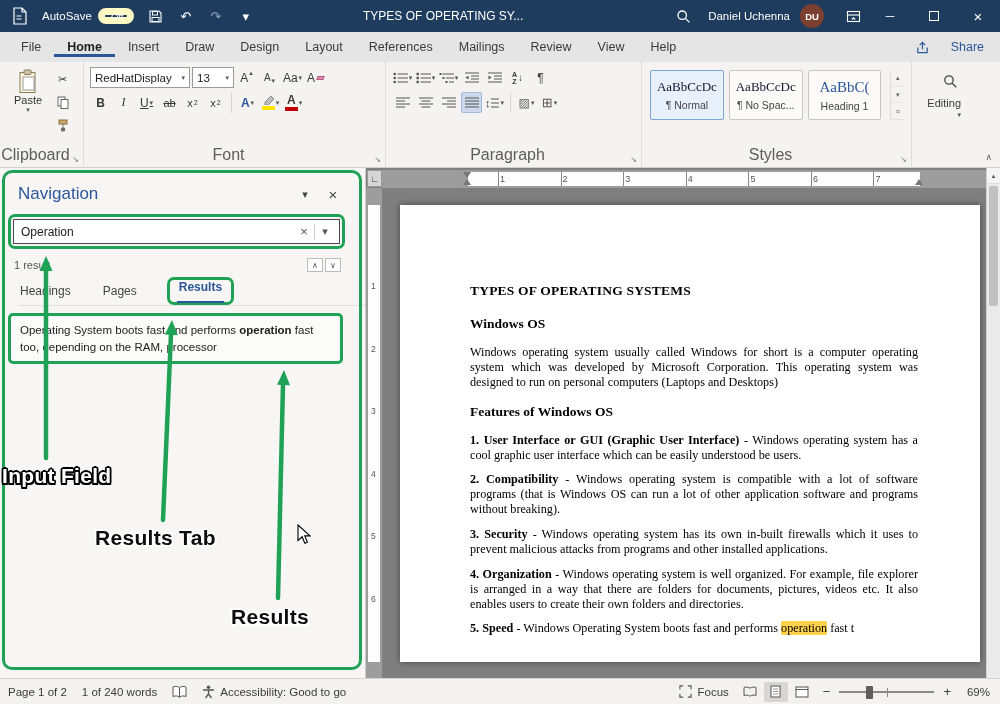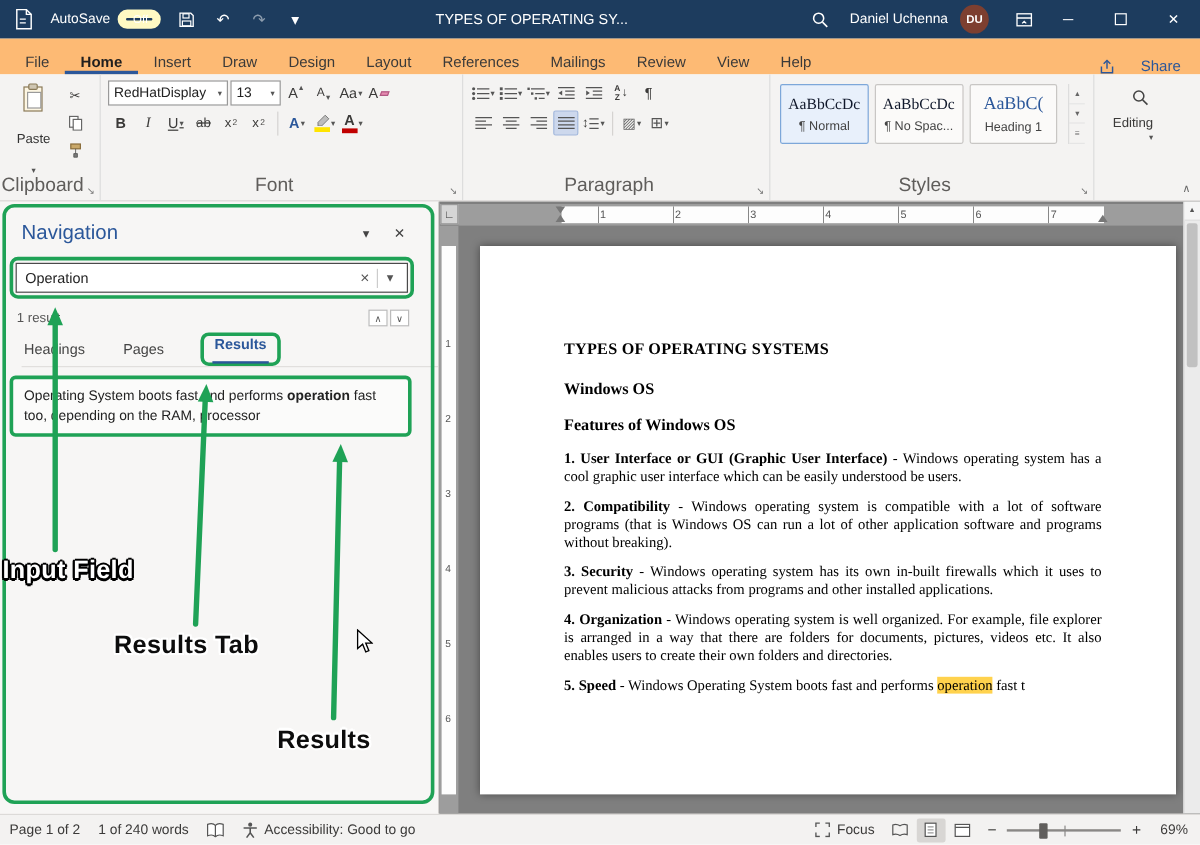--- a/index.html
+++ b/index.html
@@ -17,40 +17,40 @@
   .tb-btn { width:30px; cursor:default; font-size:13px; }
   .dim { opacity:.5; }
   .tb-title { position:absolute; left:363px; top:0; height:32px; display:flex; align-items:center; font-size:12px; }
   .tb-right { margin-left:auto; display:flex; align-items:center; height:32px; }
   .username { font-size:11.5px; padding:0 10px; }
   .avatar { width:24px; height:24px; border-radius:50%; background:var(--avatar,#7d3f30); display:flex; align-items:center; justify-content:center; font-size:9.5px; font-weight:bold; margin-right:14px; }
   .winbtn { width:44px; height:32px; display:flex; align-items:center; justify-content:center; font-size:12px; }
   .maxbox { width:10px; height:10px; border:1px solid #fff; display:inline-block; }
 
   
-  .ribbon-tabs { height:30px; background:#fdba74; display:flex; align-items:flex-end; padding-left:8px; font-size:12.5px; color:#3b3a39; }
+  .ribbon-tabs { height:30px; background:#e5e5e5; display:flex; align-items:center; padding-left:8px; font-size:12.5px; color:#3b3a39; }
   .rtab { padding:0 13px; display:flex; align-items:center; }
   .rtab.active { font-weight:bold; color:#201f1e; border-bottom:3px solid var(--accent,#2b579a); padding-top:3px; }
   .share { margin-left:auto; margin-right:16px; display:flex; align-items:center; gap:22px; color:var(--accent,#2b579a); }
 
   
   .ribbon { height:106px; background:#f4f3f2; display:flex; position:relative; border-bottom:1px solid #d2d0ce; }
   .rgroup { position:relative; padding:5px 5px 18px 6px; border-right:1px solid #ddd; display:flex; flex-direction:column; }
   .glabel { position:absolute; bottom:3px; left:0; right:12px; text-align:center; font-size:16px; color:#5f5d5b; }
   .launcher { position:absolute; bottom:3px; right:4px; font-size:8px; color:#777; }
   .rrow { display:flex; align-items:center; gap:2px; margin-bottom:4px; }
   .btn { display:flex; align-items:center; justify-content:center; min-width:21px; height:21px; border-radius:2px; color:#3b3a39; font-size:12px; gap:1px; }
   .btn.sel { background:#cdd8ed; border:1px solid #a3b8dc; }
   .mini { font-size:7px; color:#555; }
   .combo { background:#fff; border:1px solid #999; height:21px; display:flex; align-items:center; font-size:11.5px; padding:0 4px; gap:4px; color:#222; }
   .cval { flex:1; white-space:nowrap; overflow:hidden; }
   .stack { display:flex; flex-direction:column; align-items:center; line-height:1; }
   .cbar { width:13px; height:3.5px; margin-top:1px; }
   .paste-wrap { display:flex; gap:2px; }
-  .paste-big { width:44px; display:flex; flex-direction:column; align-items:center; gap:16px; padding-top:2px; font-size:11px; color:#333; }
+  .paste-big { width:44px; display:flex; flex-direction:column; align-items:center; gap:0; padding-top:2px; font-size:11px; color:#333; }
   .small-col { display:flex; flex-direction:column; gap:2px; padding-top:2px; }
   .vline { width:1px; height:20px; background:#d5d3d1; margin:0 3px; }
   .bold-g { font-weight:bold; }
   .ital-g { font-style:italic; font-family:"Liberation Serif",serif; }
   .und-g { text-decoration:underline; }
   .strike-g { text-decoration:line-through; font-size:11px; }
   .styles-row { display:flex; gap:5px; padding:3px 2px 0 2px; }
   .style-card { width:76px; height:50px; background:#fbfaf9; border:1px solid #c8c6c4; border-radius:2px; display:flex; flex-direction:column; align-items:center; justify-content:center; gap:4px; }
   .style-card.sel { background:#e8f0fb; border-color:#7da7d9; }
   .sprev { font-family:"Liberation Serif",serif; font-size:13px; color:#0f172a; }
@@ -513,20 +513,21 @@
         <span class="vnum" style="top: 155.5px;">2</span>
         <span class="vnum" style="top: 218px;">3</span>
         <span class="vnum" style="top: 280.5px;">4</span>
         <span class="vnum" style="top: 343px;">5</span>
         <span class="vnum" style="top: 405.5px;">6</span>
       </div>
     <div class="canvas">
       <div class="page">
         <div class="doc-title">TYPES OF OPERATING SYSTEMS</div>
         <div class="doc-h2">Windows OS</div>
+        <p class="doc-p">Windows operating system usually called Windows for short is a computer operating system which was developed by Microsoft Corporation. This operating system was designed to run on personal computers (Laptops and Desktops)</p>
         <div class="doc-h2" style="margin-top:14px;">Features of Windows OS</div>
         <p class="doc-p"><b>1. User Interface or GUI (Graphic User Interface)</b><span> - Windows operating system has a cool graphic user interface which can be easily understood be users.</span></p>
         <p class="doc-p"><b>2. Compatibility</b><span> - Windows operating system is compatible with a lot of software programs (that is Windows OS can run a lot of other application software and programs without breaking).</span></p>
         <p class="doc-p"><b>3. Security</b><span> - Windows operating system has its own in-built firewalls which it uses to prevent malicious attacks from programs and other installed applications.</span></p>
         <p class="doc-p"><b>4. Organization</b><span> - Windows operating system is well organized. For example, file explorer is arranged in a way that there are folders for documents, pictures, videos etc. It also enables users to create their own folders and directories.</span></p>
         <p class="doc-p"><b>5. Speed</b><span> - Windows Operating System boots fast and performs </span><span class="hl">operation</span><span> fast t</span></p>
       </div>
     </div>
     <div class="vsb">
       <div class="vsb-up" style="font-size:6px;">▲</div>

